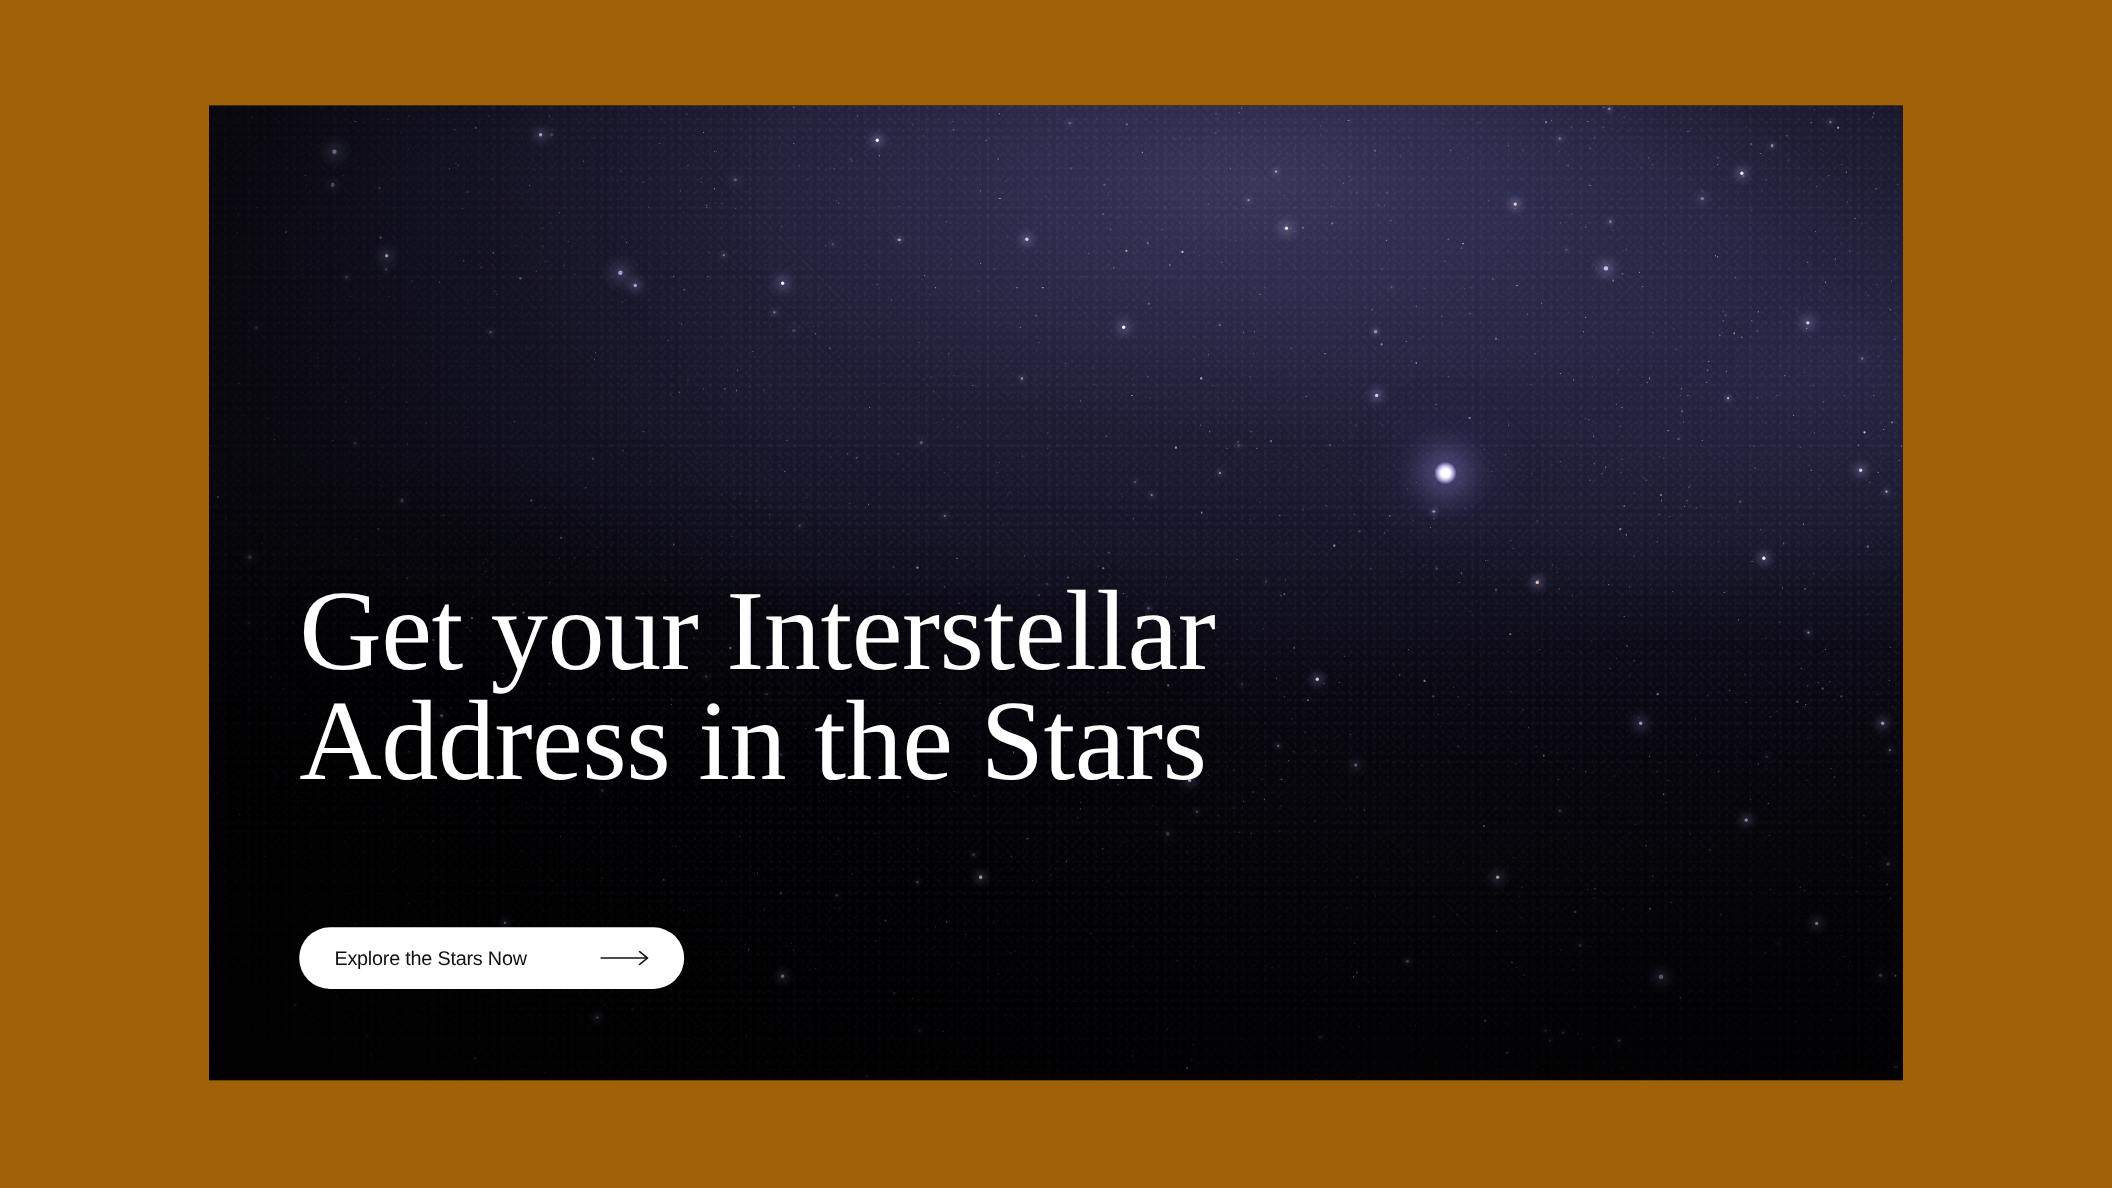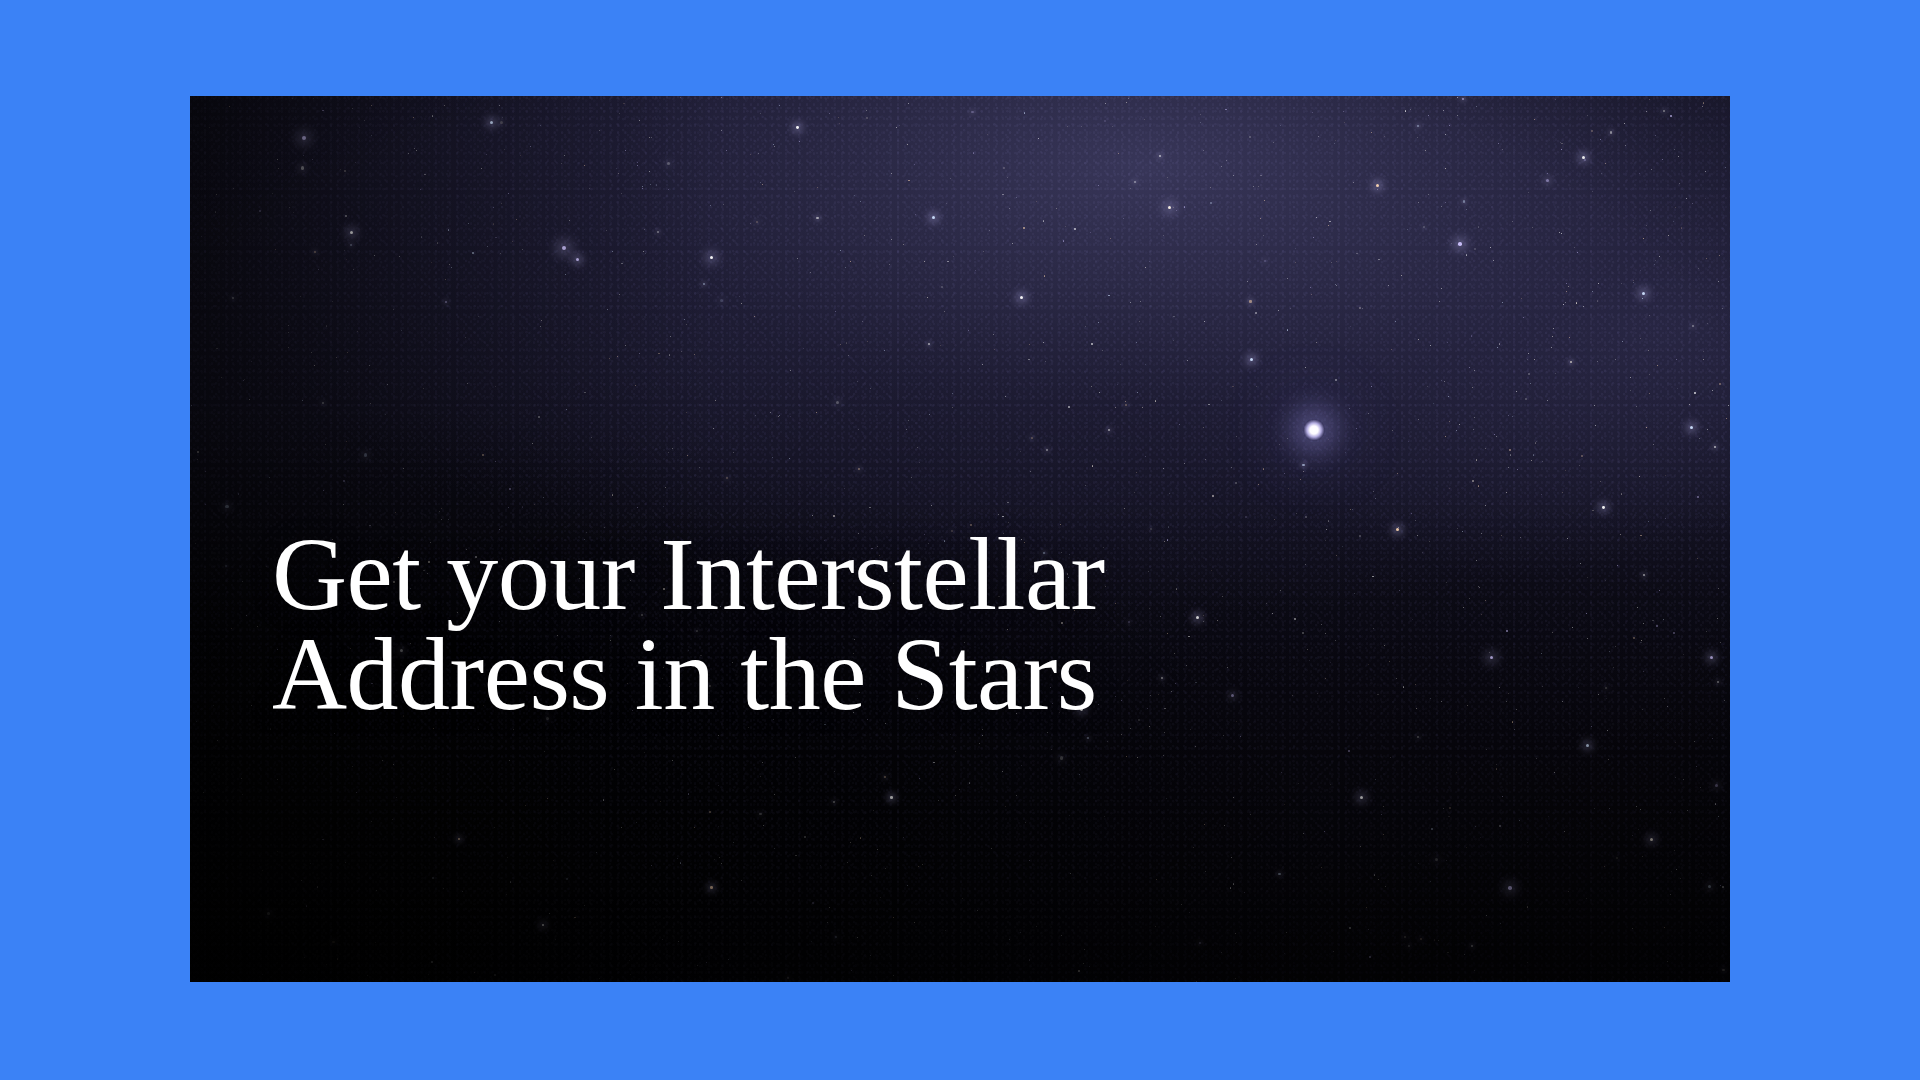--- a/index.html
+++ b/index.html
@@ -14,21 +14,21 @@
   body {
     background:#d6e4f7;
     font-family:"Liberation Sans", sans-serif;
     position:relative;
   }
 
   
   .page {
     position:absolute;
     inset:0;
-    background:#3b82f6;
+    background:#a16207;
     text-decoration:underline;
   }
 
   
   .hero {
     position:absolute;
     left:190px;
     top:96px;
     width:1540px;
     height:886px;
@@ -1492,16 +1492,25 @@
     <div class="vignette"></div>
 
     <div class="hero-content">
 
       <h1 class="headline">
         <span class="line">Get your Interstellar</span>
         <span class="line">Address in the Stars</span>
       </h1>
 
 
+      <button class="cta">
+        <span class="cta-label">Explore the Stars Now</span>
+        <span class="cta-arrow">
+          <svg width="46" height="14" viewBox="0 0 46 14" fill="none" aria-hidden="true">
+            <path d="M0 7 H42" stroke="#101014" stroke-width="1.4" stroke-linecap="square"></path>
+            <path d="M35.5 1.2 L42.6 7 L35.5 12.8" stroke="#101014" stroke-width="1.4" fill="none" stroke-linecap="square" stroke-linejoin="miter"></path>
+          </svg>
+        </span>
+      </button>
 
     </div>
   </section>
 </div>
 
 </body></html>

